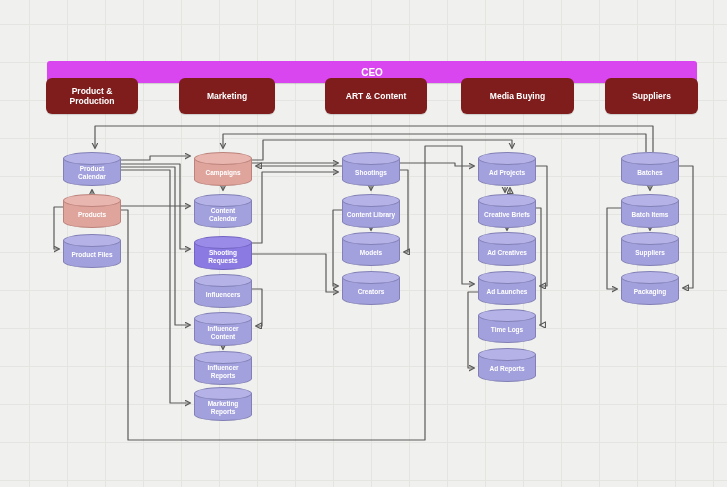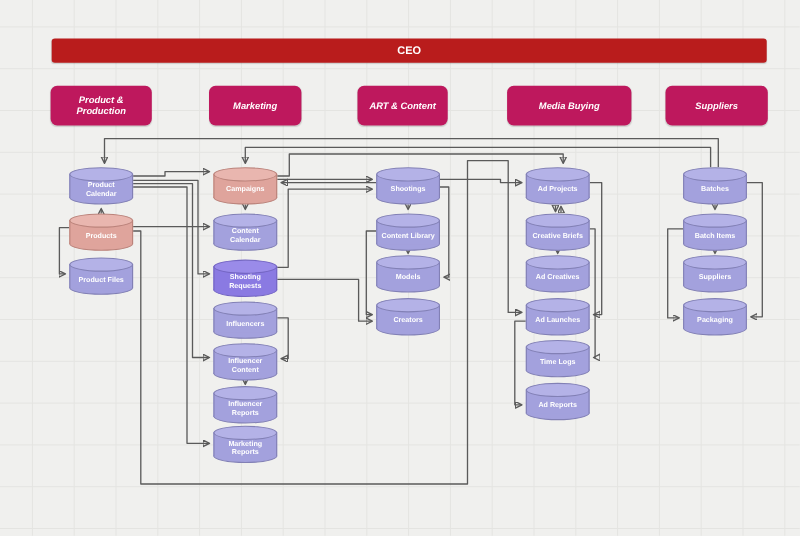--- a/index.html
+++ b/index.html
@@ -8,30 +8,30 @@
     font-family:"Liberation Sans",sans-serif;
     background-color:#f0f0ee;
     background-image:
       linear-gradient(#e4e4e1 1px, transparent 1px),
       linear-gradient(90deg,#e4e4e1 1px, transparent 1px);
     background-size:38px 38px;
     background-position:-9px -14px;
   }
   #canvas{position:absolute;inset:0;}
   .ceo{
-    position:absolute;left:47px;top:35px;width:650px;height:22px;
-    background:#b91c1c;border-radius:3px;color:#fff;font-weight:bold;
+    position:absolute;left:47px;top:61px;width:650px;height:22px;
+    background:#d946ef;border-radius:3px;color:#fff;font-weight:bold;
     font-size:10px;display:flex;align-items:center;justify-content:center;
     box-shadow:0 1px 1px rgba(0,0,0,.15);
   }
   .dept{
-    position:absolute;top:78px;height:36px;background:#be185d;border-radius:6px;
+    position:absolute;top:78px;height:36px;background:#7f1d1d;border-radius:6px;
     color:#fff;font-weight:bold;font-size:8.5px;display:flex;align-items:center;
     justify-content:center;text-align:center;box-shadow:0 1px 1px rgba(0,0,0,.15);
-    padding:0 3px;box-sizing:border-box;font-style:italic;
+    padding:0 3px;box-sizing:border-box;
   }
   .cyl{position:absolute;width:58px;height:34px;}
   .cyl .c-bot{position:absolute;left:0;right:0;bottom:0;height:13px;border-radius:50%;
     background:var(--b);border:1px solid var(--s);box-sizing:border-box;}
   .cyl .c-mid{position:absolute;left:0;right:0;top:6px;bottom:6px;background:var(--b);
     border-left:1px solid var(--s);border-right:1px solid var(--s);box-sizing:border-box;}
   .cyl .c-top{position:absolute;left:0;right:0;top:0;height:13px;border-radius:50%;
     background:var(--t);border:1px solid var(--s);box-sizing:border-box;z-index:2;}
   .cyl .c-lbl{position:absolute;left:2px;right:2px;top:9px;bottom:1px;z-index:3;
     display:flex;align-items:center;justify-content:center;text-align:center;
@@ -91,24 +91,24 @@
   </svg>
 
   <div class="ceo">
     <span>CEO</span>
   </div>
 
   <div id="departments">
       <div class="dept" style="left: 46px; width: 92px;">
         <span>Product &amp; Production</span>
       </div>
-      <div class="dept" style="left: 179px; width: 84px; margin-left: 11px;">
+      <div class="dept" style="left: 179px; width: 96px;">
         <span>Marketing</span>
       </div>
-      <div class="dept" style="left: 325px; width: 82px;">
+      <div class="dept" style="left: 325px; width: 102px;">
         <span>ART &amp; Content</span>
       </div>
       <div class="dept" style="left: 461px; width: 113px;">
         <span>Media Buying</span>
       </div>
       <div class="dept" style="left: 605px; width: 93px;">
         <span>Suppliers</span>
       </div>
     </div>
   <div id="nodes">

